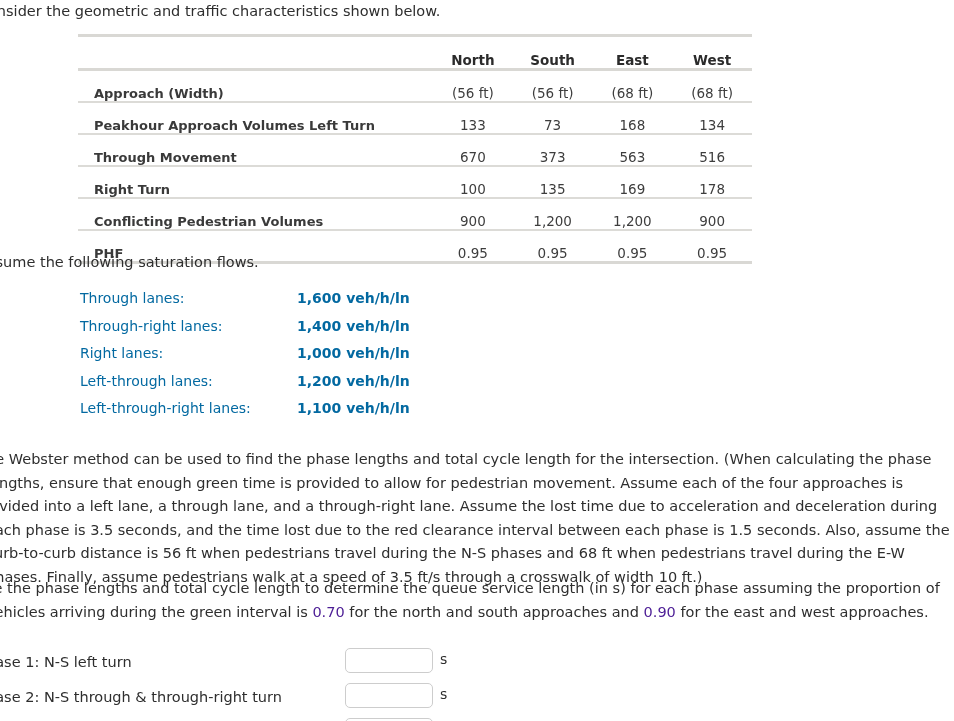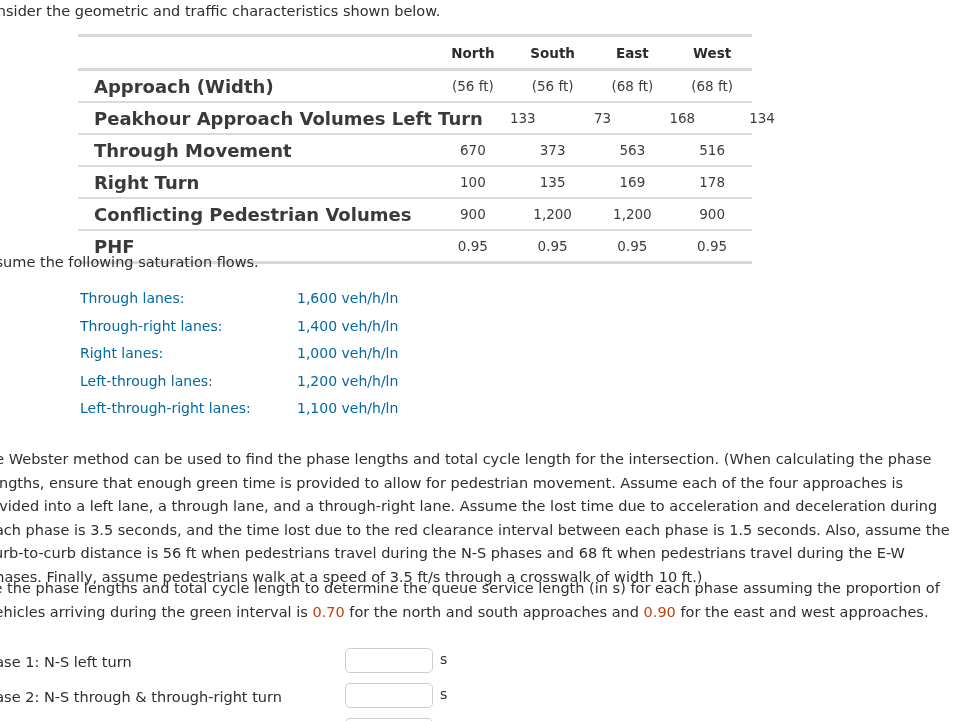--- a/index.html
+++ b/index.html
@@ -35,37 +35,37 @@
     top: 34px;
     width: 674px;
   }
   .dt-toprule {
     height: 3px;
     background: #d9d8d4;
     width: 674px;
   }
   .dt-row {
     display: flex;
-    align-items: center;
+    align-items: flex-end;
     height: 30px;
     border-bottom: 2px solid #dcdbd7;
   }
   .dt-row.header-row {
     border-bottom: 3px solid #d9d8d4;
     height: 31px;
   }
   .dt-row.last-row {
     border-bottom: 3px solid #d9d8d4;
   }
   .dt-label {
     flex: 0 0 355px;
     padding-left: 16px;
     font-weight: bold;
     color: #3a3a3a;
-    font-size: 18px;
+    font-size: 13px;
     white-space: nowrap;
     box-sizing: border-box;
   }
   .dt-cell {
     flex: 0 0 79.75px;
     text-align: center;
     color: #3d3d3d;
     font-size: 13.5px;
     white-space: nowrap;
   }
@@ -92,21 +92,21 @@
   }
   .sat-row {
     display: flex;
     height: 27.5px;
     align-items: flex-start;
     font-size: 14px;
     color: #0369a1;
     line-height: 20px;
   }
   .sat-name { flex: 0 0 217px; white-space: nowrap; }
-  .sat-value { white-space: nowrap; }
+  .sat-value { white-space: nowrap; font-weight: bold; }
 
   
   .para-webster {
     position: absolute;
     left: -14px;
     top: 448px;
     width: 972px;
     font-size: 14.5px;
     line-height: 23.5px;
     color: #2e2e2e;
@@ -114,21 +114,21 @@
   }
   .para-question {
     position: absolute;
     left: -14px;
     top: 577px;
     width: 972px;
     font-size: 14.5px;
     line-height: 23.5px;
     color: #2e2e2e;
   }
-  .hl-red { color: #c2410c; }
+  .hl-red { color: #4c1d95; }
 
   
   .answers {
     position: absolute;
     left: -14px;
     top: 648px;
     width: 520px;
   }
   .ans-row {
     position: relative;

